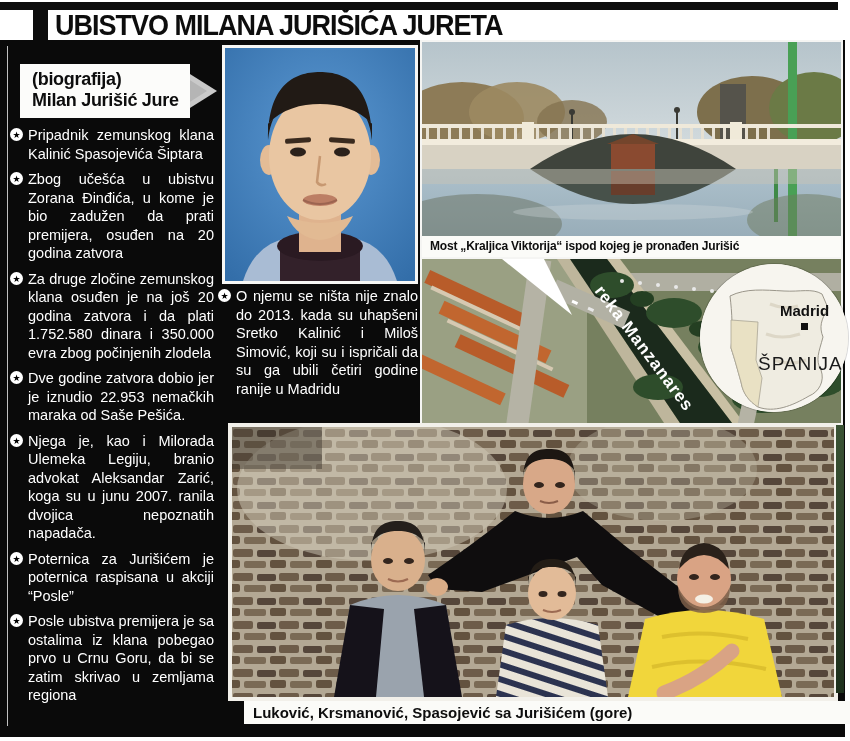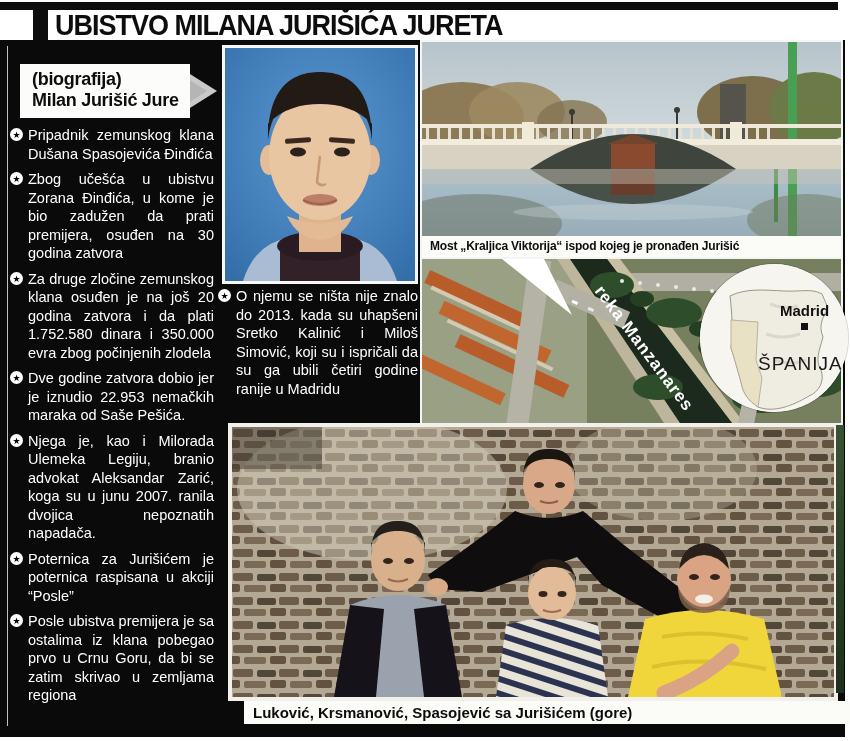--- a/index.html
+++ b/index.html
@@ -74,25 +74,25 @@
   </svg>
   <div class="bio-box">
     <div class="l">(biografija)</div>
     <div class="l">Milan Jurišić Jure</div>
   </div>
 </div>
 
 <div class="abs bio-list">
   <div class="bio-item">
     <span class="bullet">★</span>
-    <span>Pripadnik zemunskog klana Dušana Spasojevića Đinđića</span>
-  </div>
-  <div class="bio-item">
-    <span class="bullet">★</span>
-    <span>Zbog učešća u ubistvu Zorana Đinđića, u kome je bio zadužen da prati premijera, osuđen na 30 godina zatvora</span>
+    <span>Pripadnik zemunskog klana Kalinić Spasojevića Šiptara</span>
+  </div>
+  <div class="bio-item">
+    <span class="bullet">★</span>
+    <span>Zbog učešća u ubistvu Zorana Đinđića, u kome je bio zadužen da prati premijera, osuđen na 20 godina zatvora</span>
   </div>
   <div class="bio-item">
     <span class="bullet">★</span>
     <span>Za druge zločine zemunskog klana osuđen je na još 20 godina zatvora i da plati 1.752.580 dinara i 350.000 evra zbog počinjenih zlodela</span>
   </div>
   <div class="bio-item">
     <span class="bullet">★</span>
     <span>Dve godine zatvora dobio jer je iznudio 22.953 nemačkih maraka od Saše Pešića.</span>
   </div>
   <div class="bio-item">

